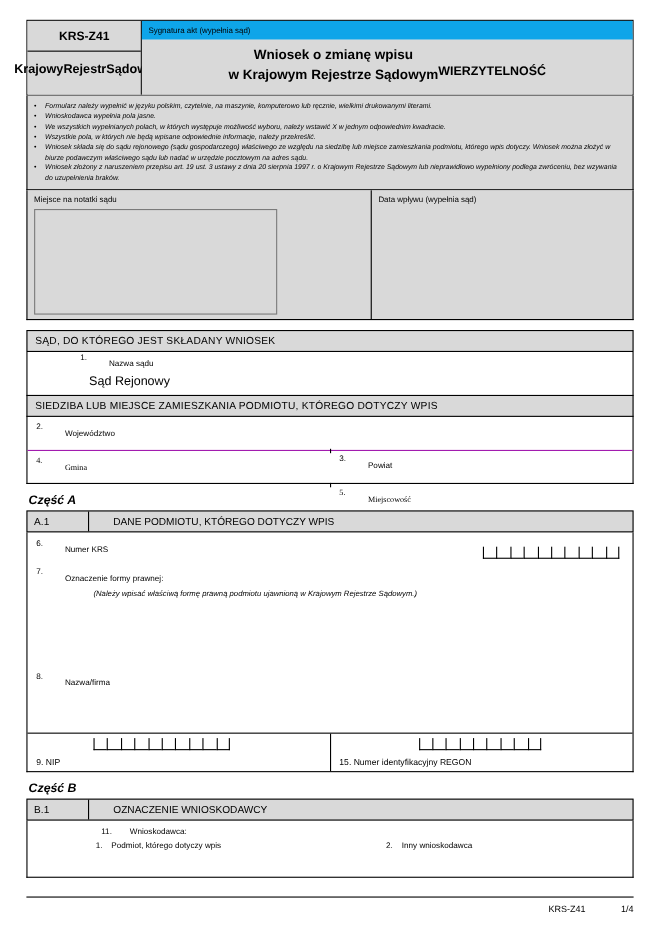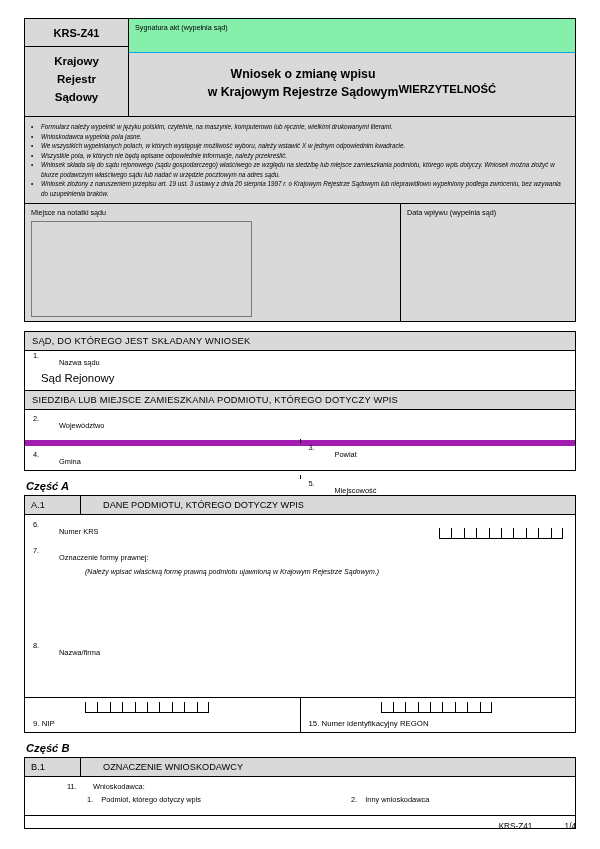--- a/index.html
+++ b/index.html
@@ -34,32 +34,32 @@
     flex-direction: column;
   }
   .hdr-code {
     height: 28px;
     border-bottom: 1px solid #000;
     display: flex; align-items: center; justify-content: center;
     font-weight: bold; font-size: 11px;
   }
   .hdr-krs {
     flex: 1;
-    display: flex; flex-direction: column;
-    justify-content: center;
+    display: flex; flex-direction: row;
+    align-items: center; justify-content: center;
     font-weight: bold; font-size: 11.5px;
     line-height: 1.55;
     padding: 6px 0 10px 0;
   }
   .hdr-krs span { display: block; width: 100%; text-align: center; }
   .hdr-right { flex: 1; display: flex; flex-direction: column; }
   .hdr-sygn {
-    height: 34px;
-    border-bottom: 1px solid #0ea5e9;
-    background: #86efac;
+    height: 17px;
+    border-bottom: 5px solid #0ea5e9;
+    background: #0ea5e9;
     font-size: 7.2px;
     padding: 4px 0 0 6px;
   }
   .hdr-title {
     flex: 1;
     background: #d9d9d9;
     display: flex; flex-direction: row;
     align-items: center; justify-content: center;
     padding: 6px 4px 8px 4px;
   }
@@ -90,21 +90,21 @@
 
   
   .notes {
     display: flex;
     border: 1px solid #000;
     border-top: none;
     background: #d9d9d9;
     height: 118px;
   }
   .notes-left {
-    width: 376px;
+    width: 313px;
     border-right: 1px solid #000;
     padding: 4px 0 0 6px;
     font-size: 7.2px;
   }
   .notes-right {
     flex: 1;
     padding: 4px 0 0 6px;
     font-size: 7.2px;
   }
   .inner-box {
@@ -142,21 +142,21 @@
     width: 34px;
     padding-left: 8px;
     font-size: 7.4px;
     vertical-align: top;
   }
   .field-lab { font-size: 7.4px; }
   .field-value {
     font-size: 11.4px;
     padding: 3px 0 5px 16px;
   }
-  .h-sadrej { height: 40px; }
+  .h-sadrej { height: 40px; padding-left: 40px; }
   .h-small { height: 30px; }
 
   
   .part-head {
     font-weight: bold; font-style: italic;
     font-size: 11.2px;
     margin: 9px 0 3px 2px;
   }
   .part-bar {
     display: flex;
@@ -317,21 +317,21 @@
   <div class="sect-bar">SIEDZIBA LUB MIEJSCE ZAMIESZKANIA PODMIOTU, KTÓREGO DOTYCZY WPIS</div>
   <div class="fieldbox">
     <div class="field-row h-small">
       <div class="field-cell">
         <span class="field-num">2.</span><span class="field-lab">Województwo</span>
       </div>
       <div class="field-cell bl">
         <span class="field-num">3.</span><span class="field-lab">Powiat</span>
       </div>
     </div>
-    <div class="field-row h-small" style="border-top:6px solid #a21caf;">
+    <div class="field-row h-small" style="border-top:1px solid #a21caf;font-family:Liberation Serif, serif;">
       <div class="field-cell">
         <span class="field-num">4.</span><span class="field-lab">Gmina</span>
       </div>
       <div class="field-cell bl">
         <span class="field-num">5.</span><span class="field-lab">Miejscowość</span>
       </div>
     </div>
   </div>
 
   <div class="part-head">Część A</div>
@@ -409,21 +409,21 @@
     </div>
   </div>
 
   <div class="part-head">Część B</div>
   <div class="part-bar">
     <div class="pb-code">B.1</div>
     <div class="pb-lab">OZNACZENIE WNIOSKODAWCY</div>
   </div>
   <div class="b1-body">
     <div class="b1-line1">
-      <span class="field-num" style="width:26px;padding-left:0;">11.</span><span class="field-lab">Wnioskodawca:</span>
+      <span class="field-num" style="width:26px;padding-left:0;margin-left:25px;">11.</span><span class="field-lab">Wnioskodawca:</span>
     </div>
     <div class="b1-opts">
       <div class="b1-opt">
         <span>1.</span>
         <span style="padding-left:6px;">Podmiot, którego dotyczy wpis</span>
       </div>
       <div class="b1-opt second">
         <span>2.</span>
         <span style="padding-left:6px;">Inny wnioskodawca</span>
       </div>

